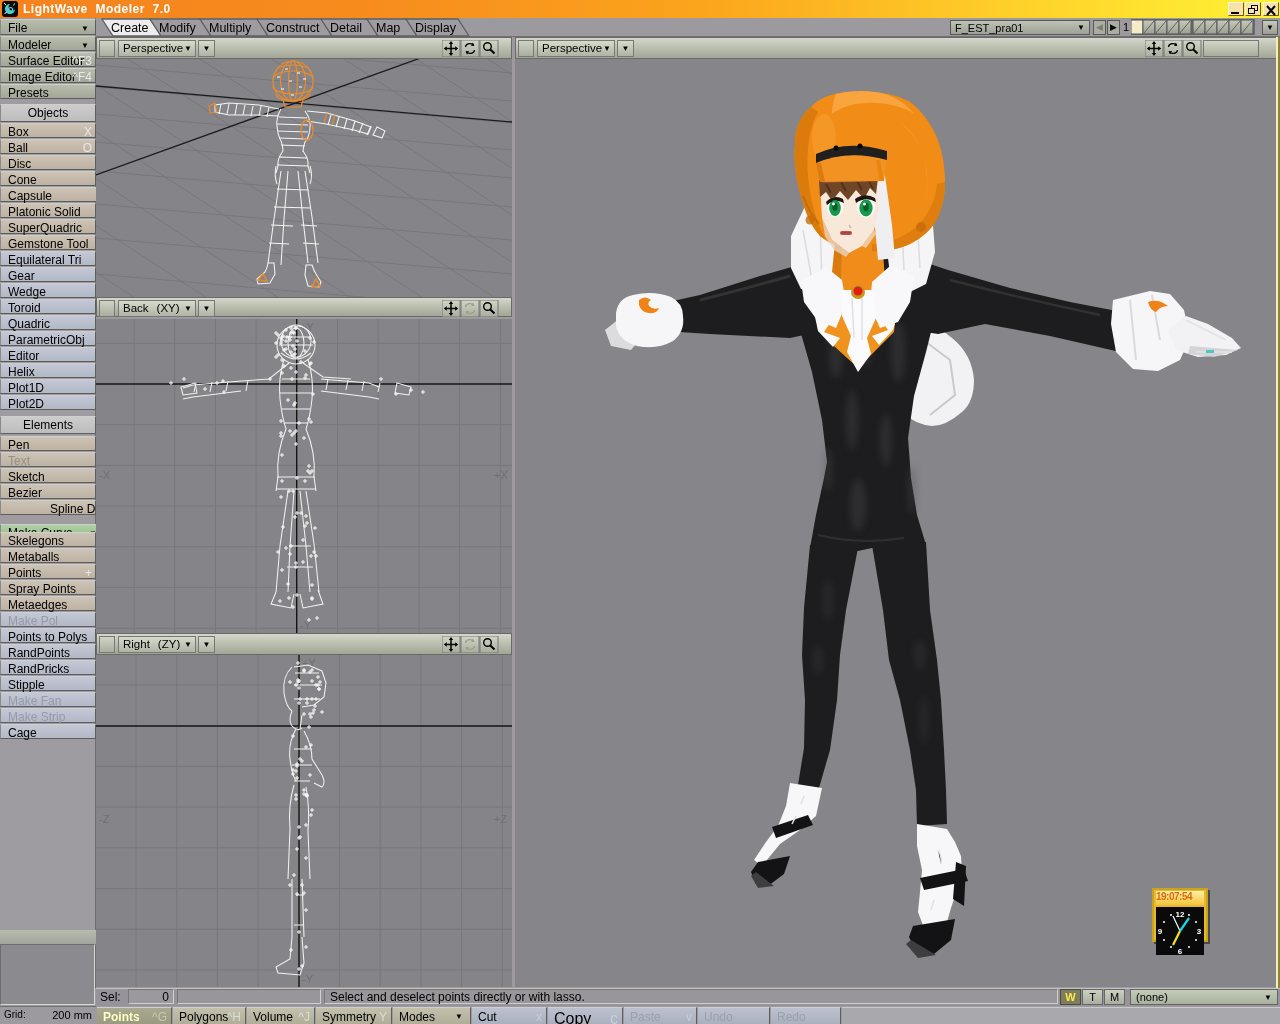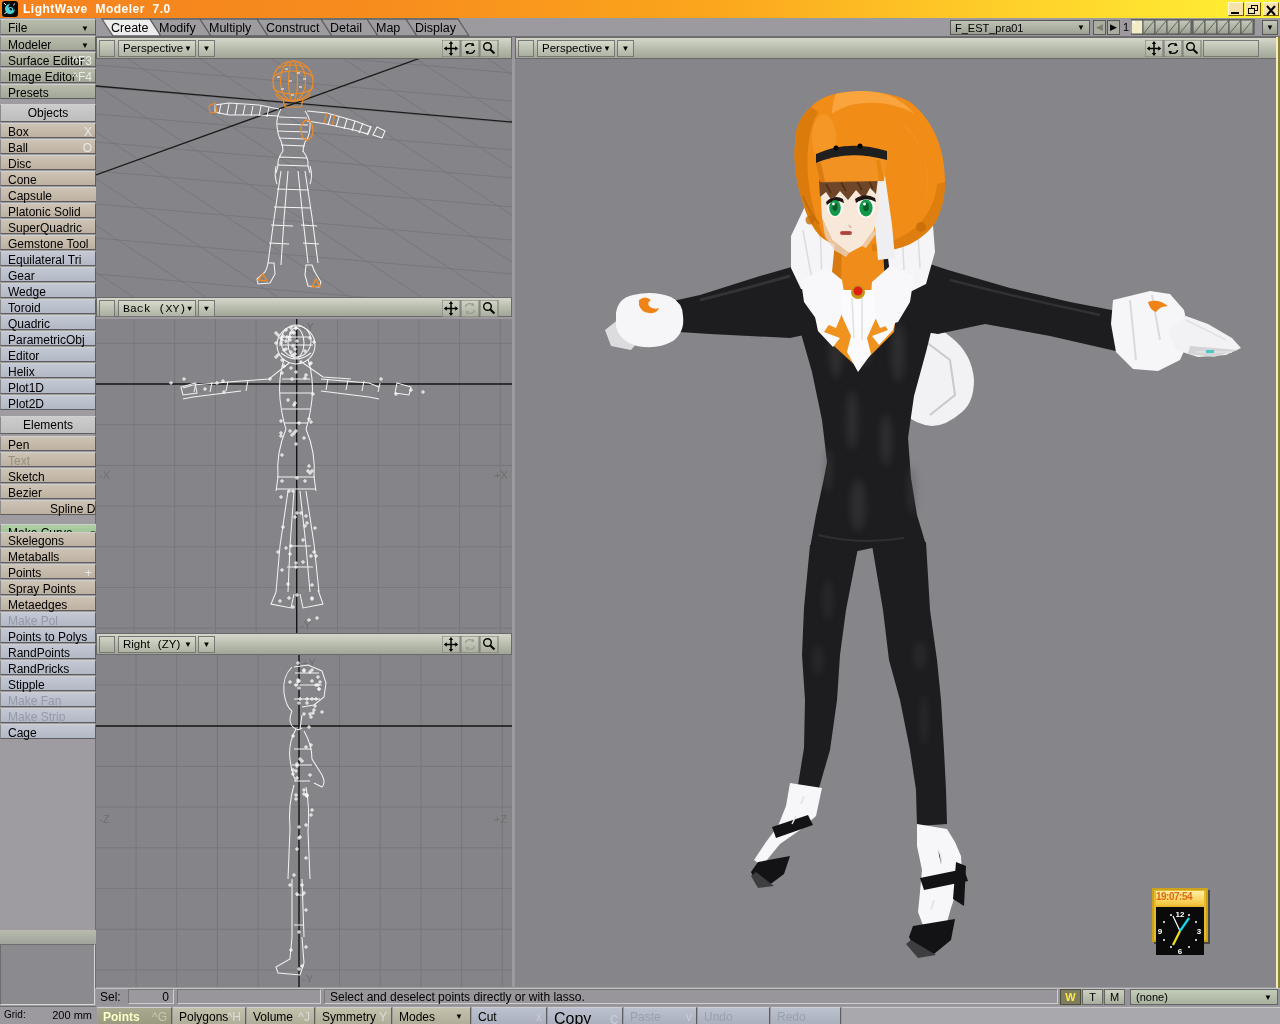--- a/index.html
+++ b/index.html
@@ -241,21 +241,21 @@
           <path d="M23.5 7 a4.5 3.5 0 0 1 8.5 -1.5"></path>
           <path d="M32.5 10 a4.5 3.5 0 0 1 -8.5 1.5"></path>
           <path d="M31 2.5 l1.2 3.2 -3.2 0.4 Z" fill="#000" stroke="none"></path>
           <path d="M25 14.5 l-1.2 -3.2 3.2 -0.4 Z" fill="#000" stroke="none"></path>
         </g>
       <circle cx="45.5" cy="6.5" r="3.8" stroke="#000" stroke-width="1.4" fill="none"></circle>
         <path d="M48.3 9.5 L52.5 13.5" stroke="#000" stroke-width="2"></path>
     </svg>
     </div>
 <div class="abs" style="left:96px;top:59px;width:416px;height:238px;background:#858589;border-left:1px solid #5f5f5f;"></div>
-<div class="abs" style="left:96px;top:297px;width:416px;height:20px;background:linear-gradient(#d4d7ca 0%,#bcc0b1 45%,#a2a697 100%);border:1px solid #6a6a6a;font-family:Liberation Mono, monospace;">
+<div class="abs" style="left:96px;top:297px;width:416px;height:20px;background:linear-gradient(#d4d7ca 0%,#bcc0b1 45%,#a2a697 100%);border:1px solid #6a6a6a;">
       <div class="abs" style="left:2px;top:2px;width:16px;height:17px;background:linear-gradient(#cfd3c4,#aaae9e);border:1px solid #777;"></div>
       <div class="abs" style="left:21px;top:2px;width:78px;height:17px;background:linear-gradient(#d6dacb,#b0b4a5);border:1px solid #777;font-size:11.5px;color:#000;padding:1px 4px;white-space:nowrap;">Back<span style="margin-left:8px;">(XY)</span><span style="position:absolute;right:3px;top:3px;font-size:8px;">▼</span></div>
       <div class="abs" style="left:101px;top:2px;width:17px;height:17px;background:linear-gradient(#d6dacb,#b0b4a5);border:1px solid #777;text-align:center;font-size:8px;line-height:15px;">▼</div>
       <svg class="abs" style="left:345px;top:2px" width="57" height="17" viewBox="0 0 57 17">
       <rect x="0" y="0" width="18" height="17" fill="url(#hbg)" stroke="#777"></rect>
       <rect x="19" y="0" width="18" height="17" fill="url(#hbg)" stroke="#777"></rect>
       <rect x="38" y="0" width="18" height="17" fill="url(#hbg)" stroke="#777"></rect>
       <defs>
           <linearGradient id="hbg" x1="0" y1="0" x2="0" y2="1">
             <stop offset="0" stop-color="#d2d6c7"></stop>

